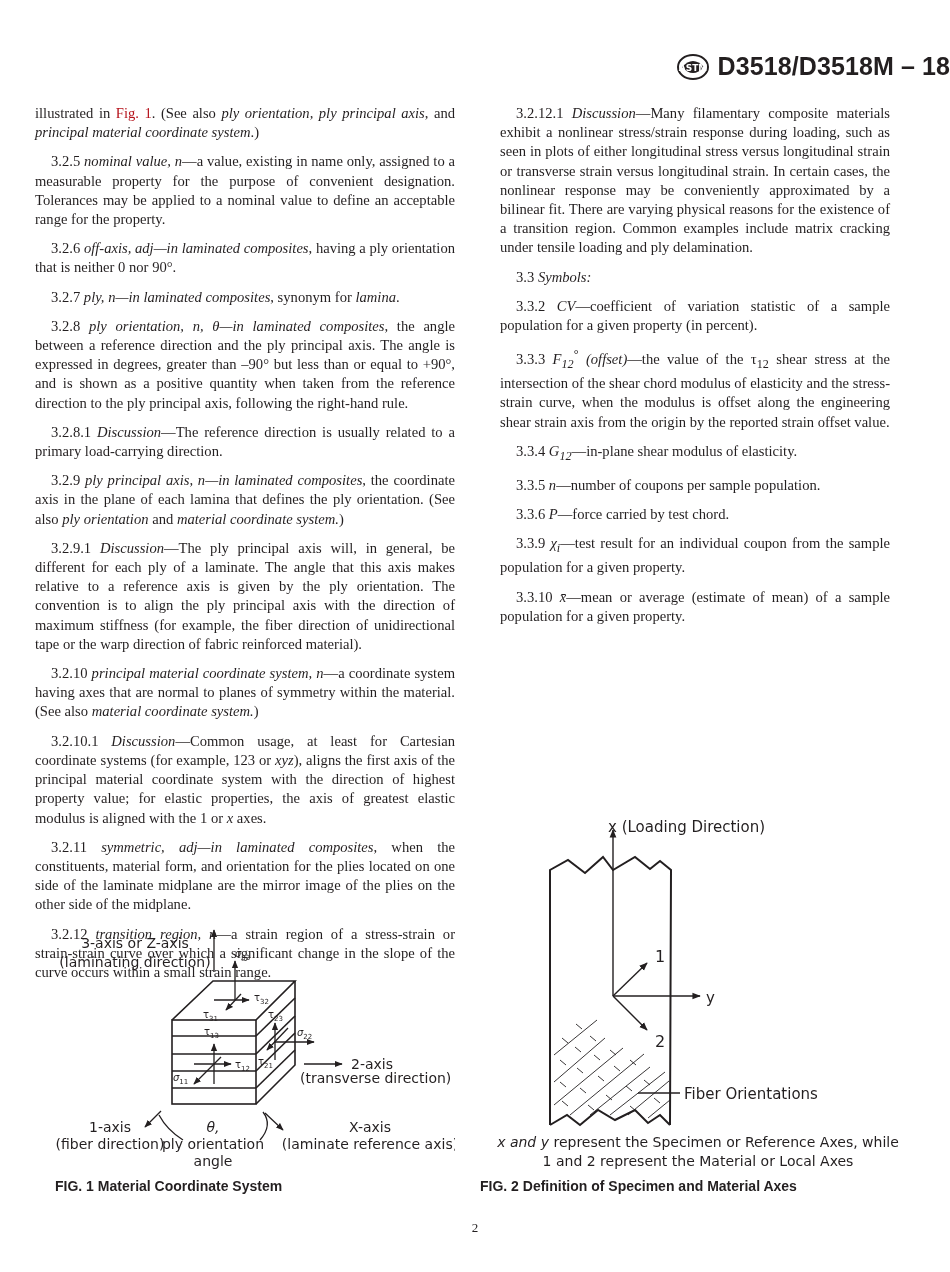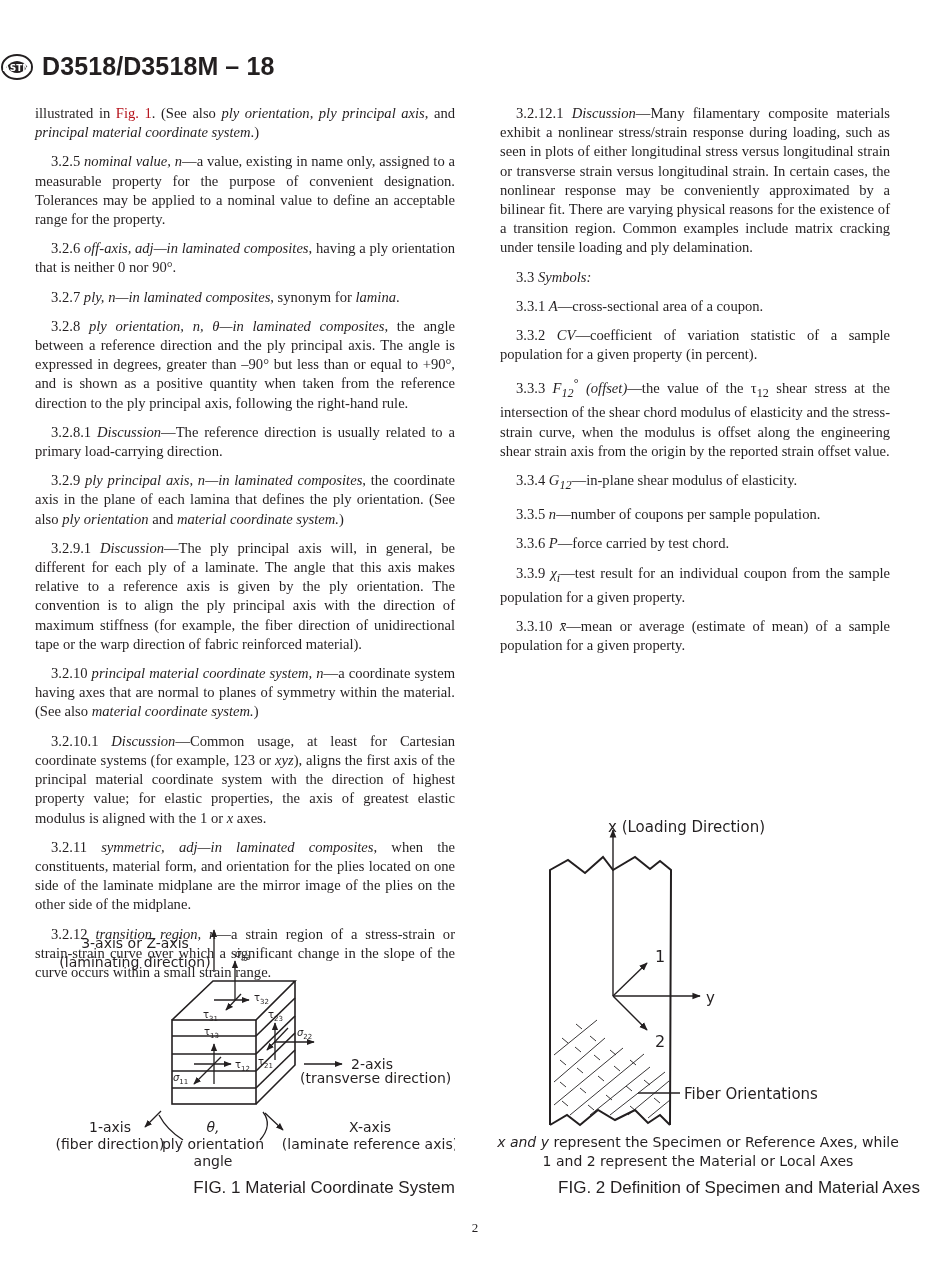--- a/index.html
+++ b/index.html
@@ -1,29 +1,29 @@
 <!DOCTYPE html>
 <html><head>
 <meta charset="utf-8">
 <style>
   html, body { margin: 0; padding: 0; background: #ffffff; }
   body { width: 950px; height: 1272px; position: relative; overflow: hidden; color: #231f20; font-family: "Liberation Serif", serif; }
-  .header { position: absolute; top: 52px; left: 0; width: 950px; text-align: left; }
+  .header { position: absolute; top: 52px; left: 0; width: 950px; text-align: right; }
   .header .logo { display: inline-block; vertical-align: middle; width: 34px; height: 28px; margin-right: 4px; }
   .header .title { display: inline-block; vertical-align: middle; font-family: "Liberation Sans", sans-serif; font-weight: bold; font-size: 25px; letter-spacing: 0.1px; }
   .col { position: absolute; top: 94px; width: 440px; font-size: 14.6px; line-height: 19.2px; text-align: justify; }
   .col.left { left: 25px; }
   .col.right { left: 490px; width: 410px; }
   .col p { margin: 10px; text-indent: 16px; }
   .col p.noindent { text-indent: 0; }
   .col p.gap { margin-top: 5px; }
   .link { color: #b5121b; }
   i { font-style: italic; }
   .fig { position: absolute; }
-  .fig-caption { position: absolute; font-family: "Liberation Sans", sans-serif; font-weight: normal; font-size: 17px; text-align: right; }
+  .fig-caption { position: absolute; font-family: "Liberation Sans", sans-serif; font-weight: bold; font-size: 14px; text-align: left; }
   .pagenum { position: absolute; top: 1220px; left: 0; width: 950px; text-align: center; font-size: 13px; }
   svg text { font-family: "DejaVu Sans", sans-serif; }
 </style>
 </head>
 <body>
 
 <div class="header">
   <svg class="logo" viewBox="0 0 34 28">
     <ellipse cx="17" cy="14" rx="15" ry="12" fill="none" stroke="#231f20" stroke-width="2"></ellipse>
     <path d="M6 14 Q17 2 28 14 Q17 26 6 14Z" fill="#231f20"></path>
@@ -43,21 +43,20 @@
   <p><span>3.2.9.1 </span><i>Discussion</i><span>—The ply principal axis will, in general, be different for each ply of a laminate. The angle that this axis makes relative to a reference axis is given by the ply orientation. The convention is to align the ply principal axis with the direction of maximum stiffness (for example, the fiber direction of unidirectional tape or the warp direction of fabric reinforced material).</span></p>
   <p><span>3.2.10 </span><i>principal material coordinate system, n</i><span>—a coordinate system having axes that are normal to planes of symmetry within the material. (See also </span><i>material coordinate system.</i><span>)</span></p>
   <p><span>3.2.10.1 </span><i>Discussion</i><span>—Common usage, at least for Cartesian coordinate systems (for example, 123 or </span><i>xyz</i><span>), aligns the first axis of the principal material coordinate system with the direction of highest property value; for elastic properties, the axis of greatest elastic modulus is aligned with the 1 or </span><i>x</i><span> axes.</span></p>
   <p><span>3.2.11 </span><i>symmetric, adj—in laminated composites</i><span>, when the constituents, material form, and orientation for the plies located on one side of the laminate midplane are the mirror image of the plies on the other side of the midplane.</span></p>
   <p><span>3.2.12 </span><i>transition region, n</i><span>—a strain region of a stress-strain or strain-strain curve over which a significant change in the slope of the curve occurs within a small strain range.</span></p>
 </div>
 
 <div class="col right">
   <p><span>3.2.12.1 </span><i>Discussion</i><span>—Many filamentary composite materials exhibit a nonlinear stress/strain response during loading, such as seen in plots of either longitudinal stress versus longitudinal strain or transverse strain versus longitudinal strain. In certain cases, the nonlinear response may be conveniently approximated by a bilinear fit. There are varying physical reasons for the existence of a transition region. Common examples include matrix cracking under tensile loading and ply delamination.</span></p>
   <p class="gap"><span>3.3 </span><i>Symbols:</i></p>
-  <p><span>3.3.1 </span><i>A</i><span>—cross-sectional area of a coupon.</span></p>
   <p class="gap"><span>3.3.2 </span><i>CV</i><span>—coefficient of variation statistic of a sample population for a given property (in percent).</span></p>
   <p class="gap"><span>3.3.3 </span><i>F</i><sub><i>12</i></sub><sup>°</sup><i> (offset)</i><span>—the value of the τ</span><sub>12</sub><span> shear stress at the intersection of the shear chord modulus of elasticity and the stress-strain curve, when the modulus is offset along the engineering shear strain axis from the origin by the reported strain offset value.</span></p>
   <p class="gap"><span>3.3.4 </span><i>G</i><sub><i>12</i></sub><span>—in-plane shear modulus of elasticity.</span></p>
   <p class="gap"><span>3.3.5 </span><i>n</i><span>—number of coupons per sample population.</span></p>
   <p class="gap"><span>3.3.6 </span><i>P</i><span>—force carried by test chord.</span></p>
   <p class="gap"><span>3.3.9 </span><i>χ</i><sub><i>i</i></sub><span>—test result for an individual coupon from the sample population for a given property.</span></p>
   <p class="gap"><span>3.3.10 </span><i>x̄</i><span>—mean or average (estimate of mean) of a sample population for a given property.</span></p>
 </div>
 
 <svg class="fig" style="left:55px; top:920px;" width="400" height="255" viewBox="0 0 400 255">

